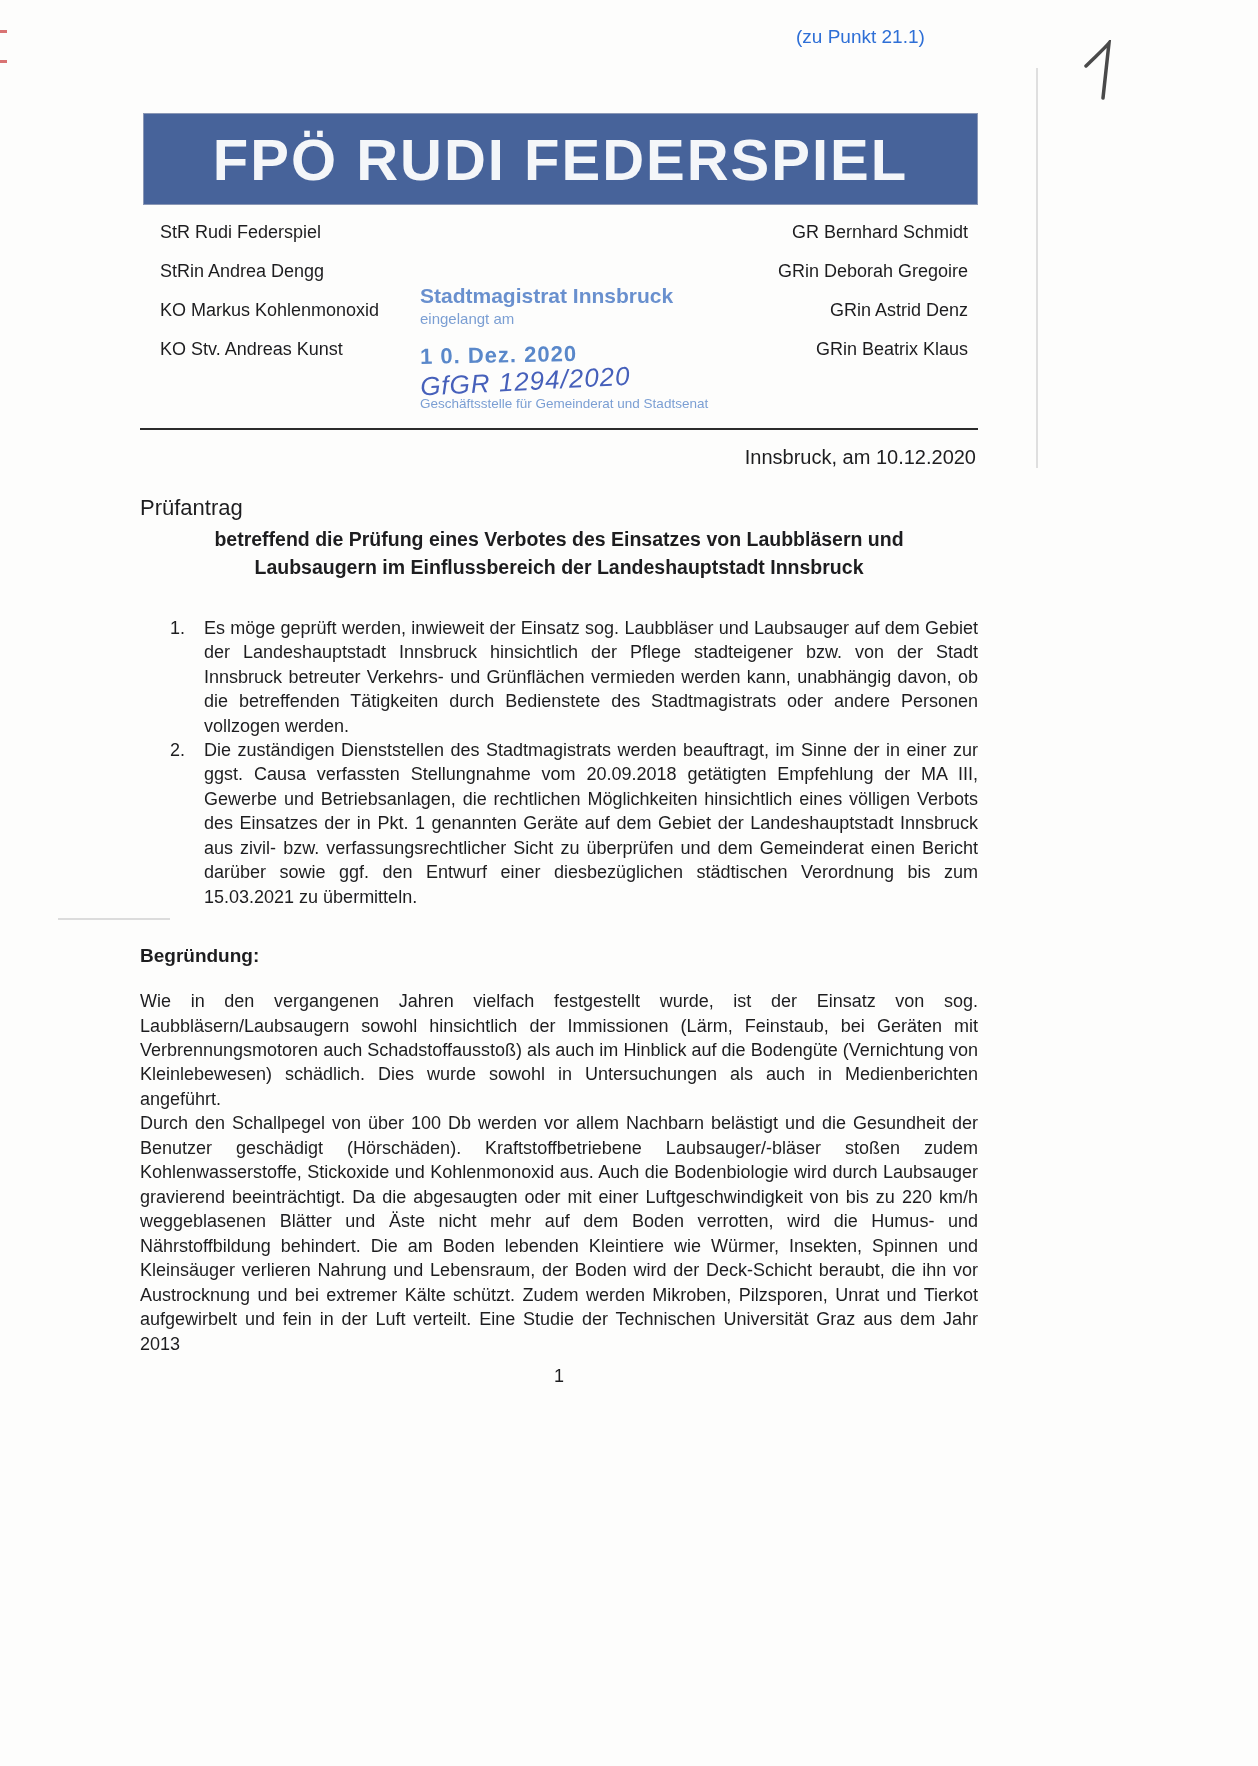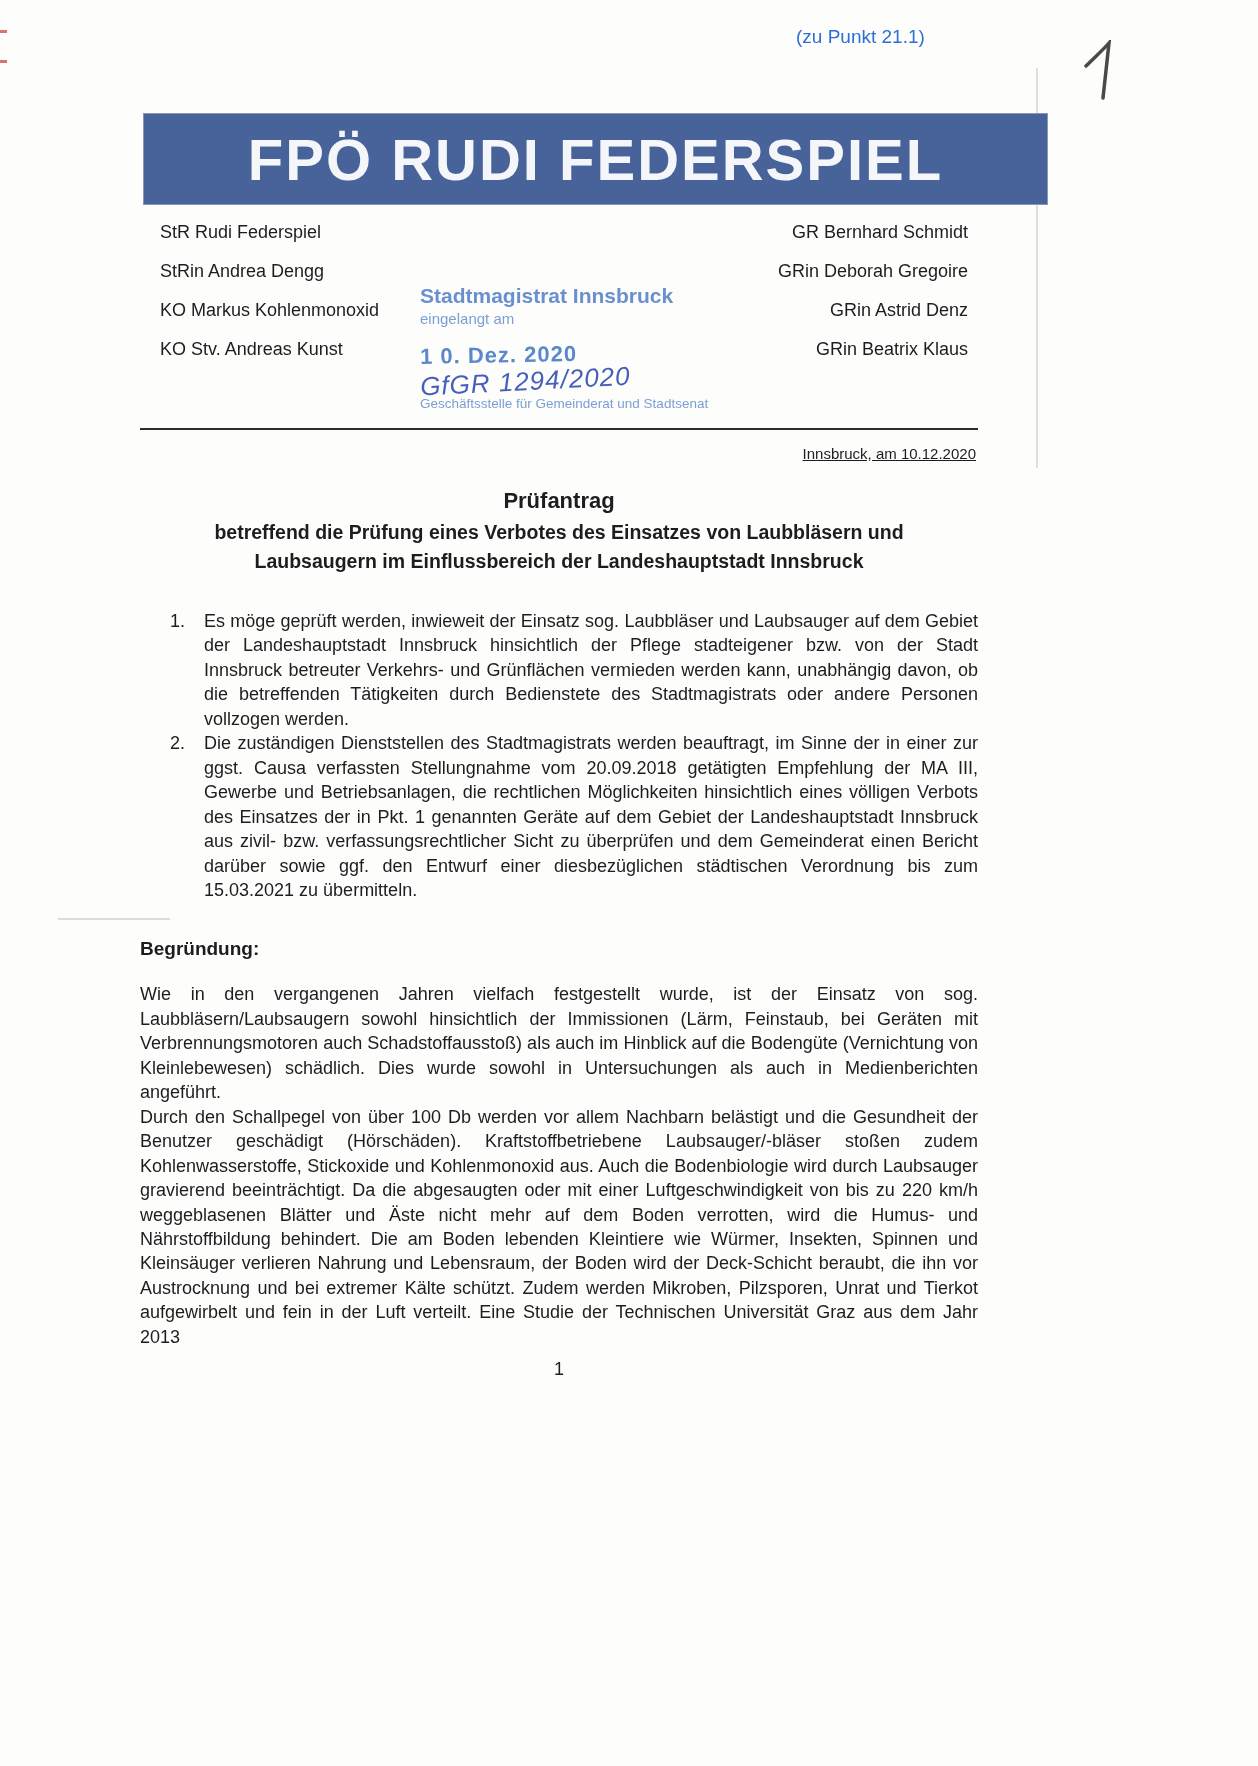--- a/index.html
+++ b/index.html
@@ -34,21 +34,21 @@
     position: absolute; left: 58px; top: 918px;
     width: 112px; height: 2px; background: #dcdcdc;
   }
   .edge-mark { position: absolute; left: 0; width: 7px; height: 3px; background: #d05050; opacity: .8; }
   .edge-mark.m1 { top: 30px; }
   .edge-mark.m2 { top: 60px; }
 
   
   .banner {
     position: absolute; left: 143px; top: 113px;
-    width: 905px; height: 92px;
+    width: 835px; height: 92px;
     background: #47639a;
     display: flex; align-items: center; justify-content: center;
     box-shadow: 0 0 0 1px #8a97b5 inset;
   }
   .banner span {
     color: #f4f6f9; font-size: 58px; font-weight: bold;
     letter-spacing: 2px; white-space: nowrap;
   }
 
   
@@ -76,22 +76,22 @@
   .rule {
     position: absolute; left: 140px; top: 428px;
     width: 838px; border-top: 2px solid #2c2c2c;
   }
 
   
   .doc-body {
     position: absolute; left: 140px; top: 444px; width: 838px;
     font-size: 18px; line-height: 1.36;
   }
-  .dateline { text-align: right; font-size: 15px; margin: 0 0 22px; padding-right: 2px; text-decoration: underline; }
-  .title    { text-align: center; font-weight: bold; font-size: 22px; margin: 0 0 2px; }
+  .dateline { text-align: right; font-size: 20px; margin: 0 0 22px; padding-right: 2px; }
+  .title    { font-weight: normal; font-size: 22px; margin: 0 0 2px; }
   .subtitle {
     text-align: center; font-weight: bold; font-size: 19.5px;
     line-height: 1.45; max-width: 795px; margin: 0 auto 34px;
   }
   .heading  { font-weight: bold; font-size: 19px; margin: 0 0 22px; }
   .heading.justification { margin: 34px 0 20px; }
 
   .resolution-list { margin: 0; }
   .res-item { position: relative; padding-left: 64px; text-align: justify; }
   .res-item .num { position: absolute; left: 30px; }

